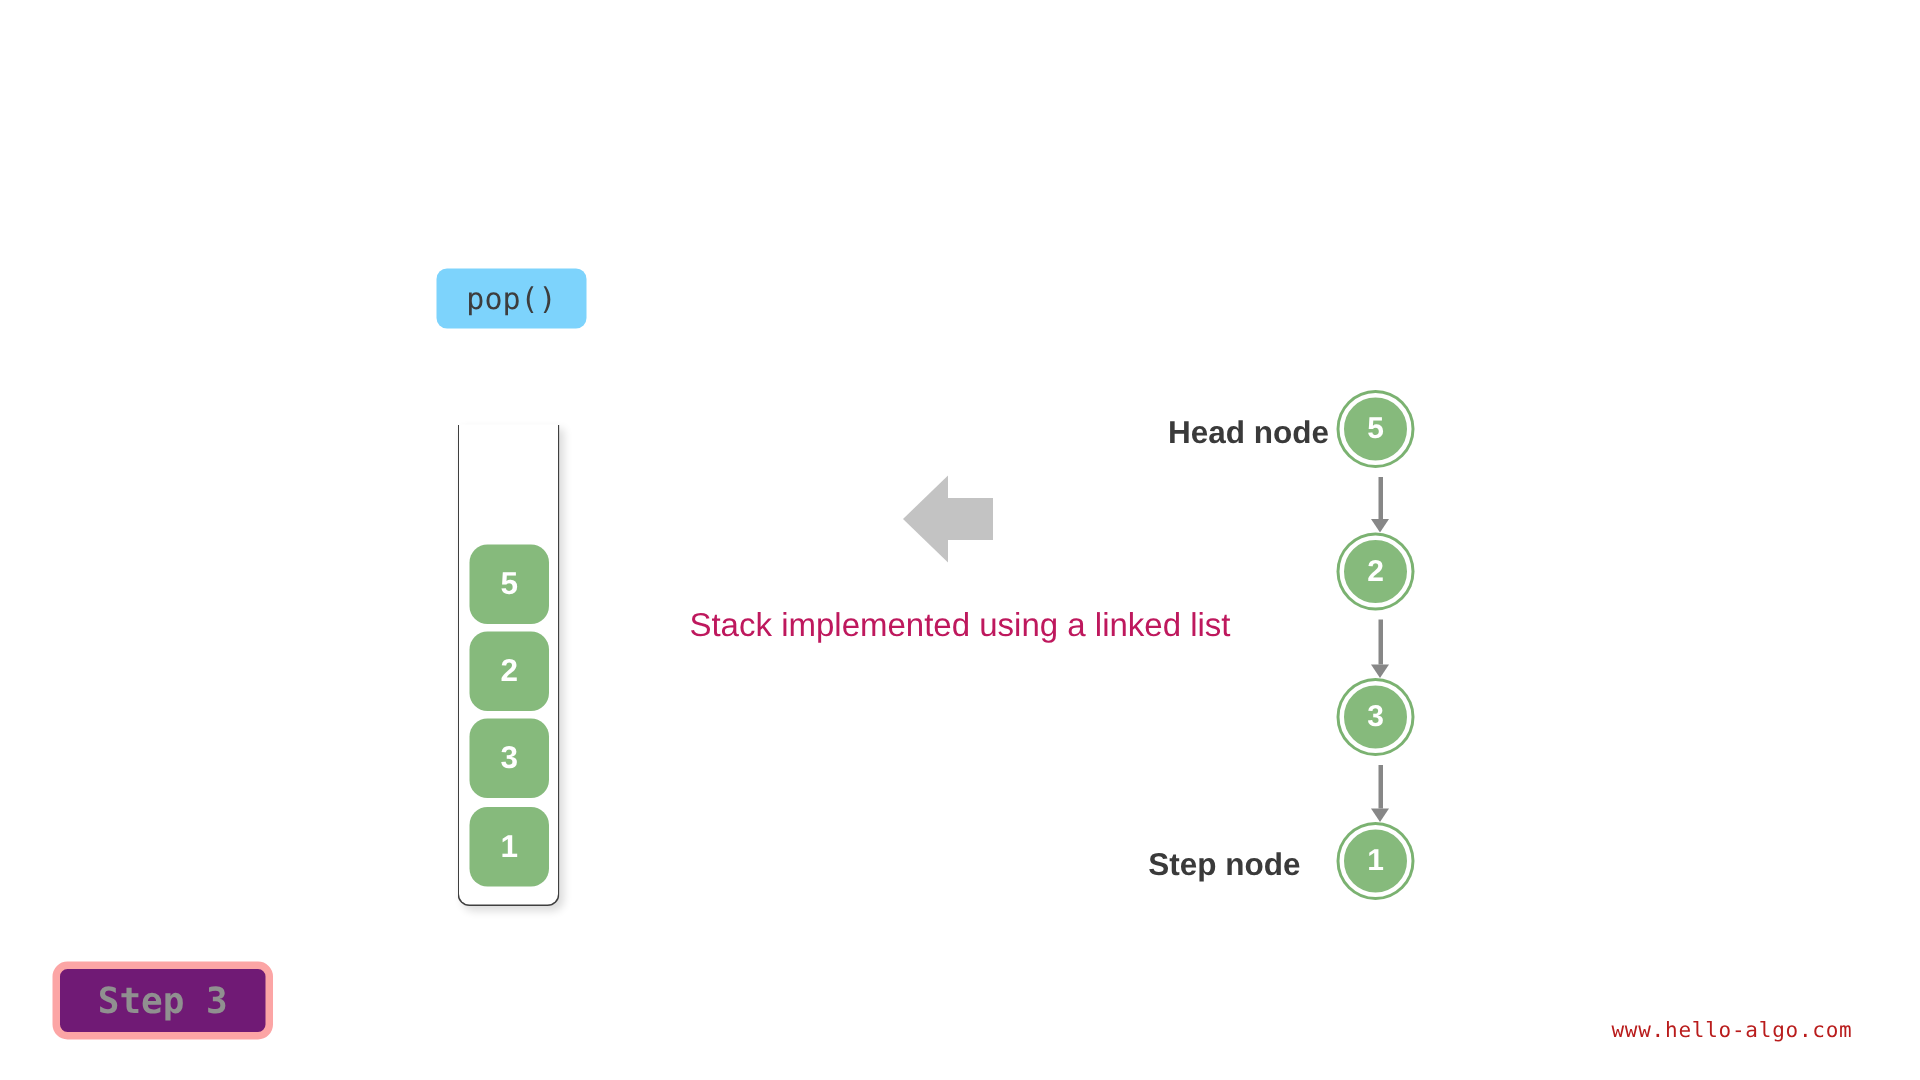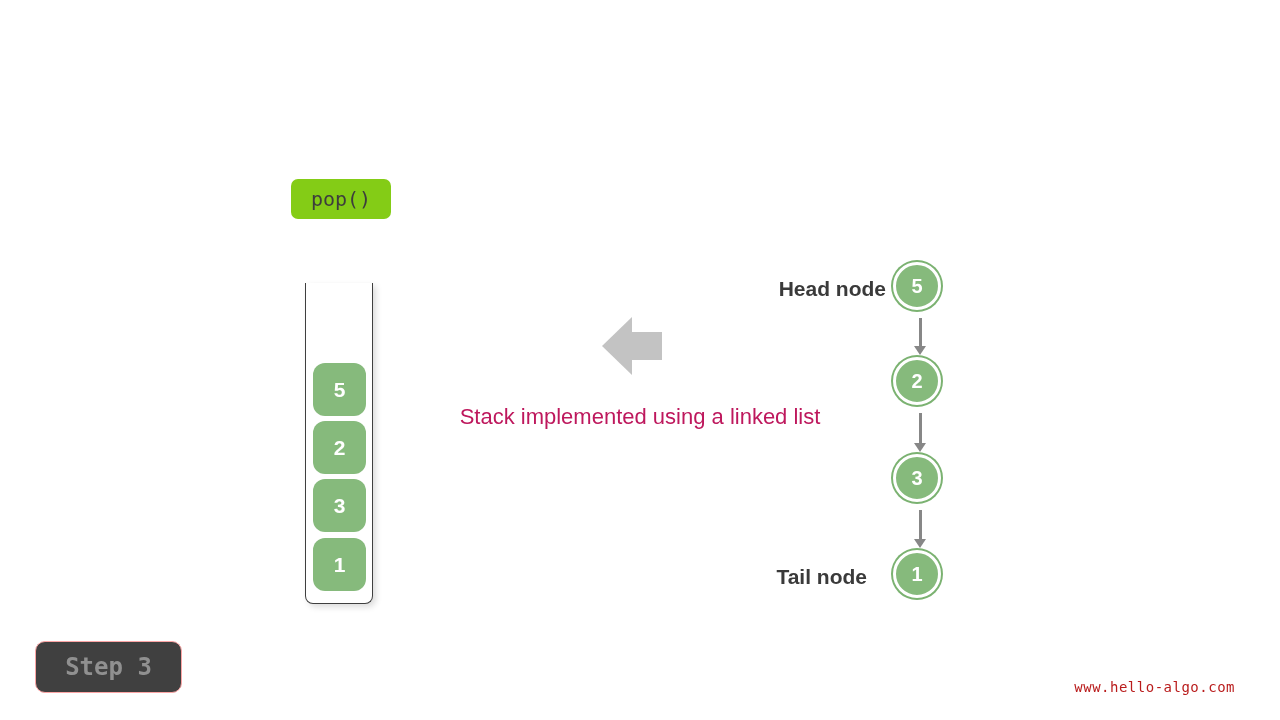--- a/index.html
+++ b/index.html
@@ -10,21 +10,21 @@
     position: relative;
     width: 1280px;
     height: 720px;
     background: #ffffff;
     overflow: hidden;
   }
 
   
   .op-label {
     position: absolute;
-    background: #84cc16;
+    background: #7dd3fc;
     border-radius: 7px;
     display: flex;
     align-items: center;
     justify-content: center;
     color: #3d3d3d;
   }
   #pop-label {
     left: 291px; top: 179px; width: 100px; height: 40px;
     font-family: "DejaVu Sans Mono", monospace;
     font-size: 20px;
@@ -146,22 +146,22 @@
     line-height: 28px;
   }
   #head-label { right: 394px; top: 275px; }
   #tail-label { right: 413px; top: 563px; }
 
   
   #step-badge {
     position: absolute;
     left: 35px; top: 641px;
     width: 147px; height: 52px;
-    background: #404040;
-    border: 1px solid #fca5a5;
+    background: #701a75;
+    border: 5px solid #fca5a5;
     border-radius: 10px;
     display: flex;
     align-items: center;
     justify-content: center;
     font-family: "DejaVu Sans Mono", monospace;
     font-size: 24px;
     font-weight: bold;
     color: #909090;
   }
 
@@ -191,21 +191,21 @@
   <div class="stack-item" id="stack-item-3">1</div>
 
   <div id="block-arrow">
     <div class="head"></div>
     <div class="tail"></div>
   </div>
 
   <div id="caption">Stack implemented using a linked list</div>
 
   <div class="ll-label" id="head-label">Head node</div>
-  <div class="ll-label" id="tail-label">Tail node</div>
+  <div class="ll-label" id="tail-label">Step node</div>
 
   <div class="ll-node" id="ll-node-0">5</div>
   <div class="ll-node" id="ll-node-1">2</div>
   <div class="ll-node" id="ll-node-2">3</div>
   <div class="ll-node" id="ll-node-3">1</div>
 
   <div class="connector" id="connector-0"></div>
   <div class="connector" id="connector-1"></div>
   <div class="connector" id="connector-2"></div>
 

